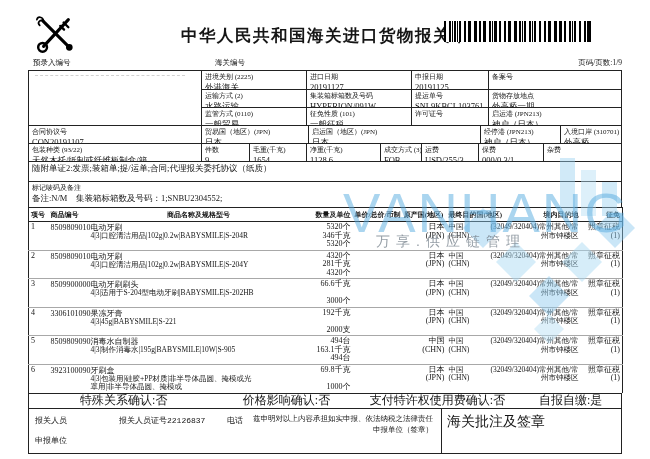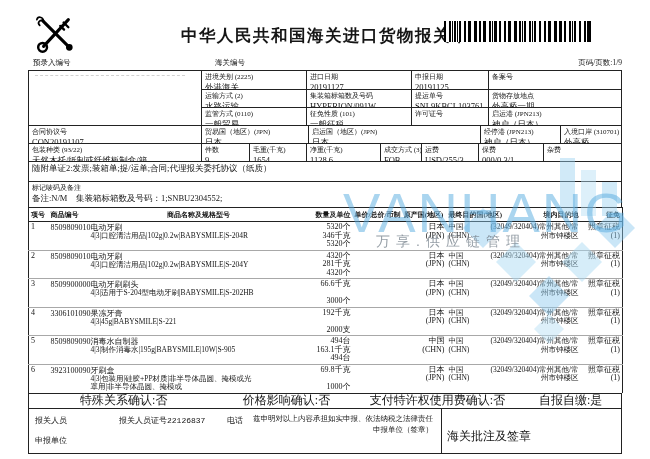--- a/index.html
+++ b/index.html
@@ -62,21 +62,21 @@
   .confirm .s1 { width: 32%; } .confirm .s2 { width: 23%; } .confirm .s3 { width: 28%; } .confirm .s4 { width: 17%; }
 
   
   .footerbox { border: 1px solid #222; height: 46px; display: flex; }
   .f-left { flex: 1; position: relative; font-size: 8px; font-family: Liberation Mono, monospace; }
   .fl-a { position: absolute; top: 6px; left: 6px; }
   .fl-b { position: absolute; top: 6px; left: 90px; }
   .fl-c { position: absolute; top: 6px; left: 198px; }
   .fl-d { position: absolute; top: 26px; left: 6px; }
   .statement { position: absolute; top: 5px; right: 8px; text-align: right; font-size: 7.5px; line-height: 11px; }
-  .f-right { width: 180px; border-left: 1px solid #222; padding: 19px 5px; font-size: 12px; }
+  .f-right { width: 180px; border-left: 1px solid #222; padding: 4px 5px; font-size: 14px; }
 
   
   .wm { position: absolute; inset: 0; pointer-events: none; z-index: 10; }
   .wm-brand { position: absolute; left: 326px; top: 180px; font-family: "Liberation Sans", sans-serif;
     font-size: 56px; letter-spacing: 2px; color: #58ace0; opacity: .5; margin-left: 17px; }
   .wm-sub { position: absolute; left: 336px; top: 233px; font-family: "Liberation Sans", sans-serif;
     font-size: 14px; letter-spacing: 6px; color: #7b8690; opacity: .8; margin-left: 40px; }
   .wm-logo { position: absolute; left: 448px; top: 158px; opacity: .45; }
 </style>
 </head>

